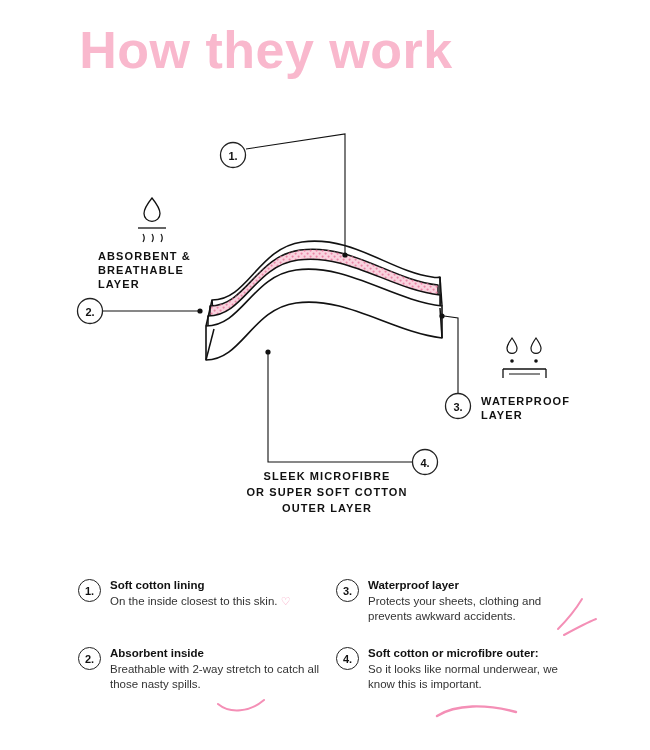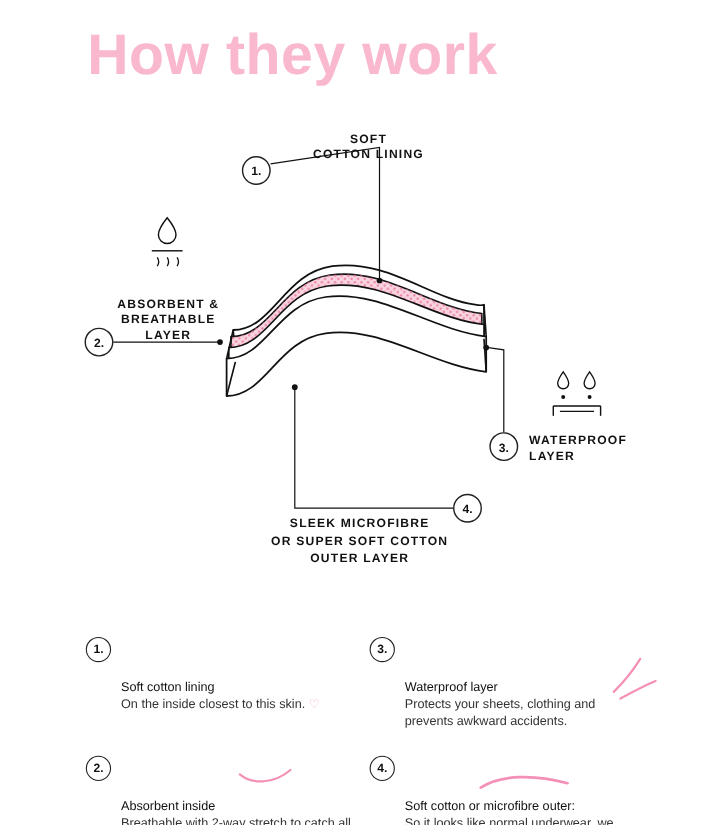--- a/index.html
+++ b/index.html
@@ -49,24 +49,24 @@
     color: #111;
     text-transform: uppercase;
   }
   .callout-1 {
     top: 120px;
     left: 255px;
     text-align: center;
     width: 160px;
   }
   .callout-2 {
-    top: 270px;
+    top: 249px;
     left: 98px;
     width: 110px;
-    text-align: center;
+    text-align: left;
   }
   .callout-3 {
     top: 394px;
     left: 481px;
     width: 120px;
     text-align: left;
   }
   .callout-4 {
     top: 468px;
     left: 232px;
@@ -103,25 +103,24 @@
     margin-right: 9px;
     margin-top: 1px;
     color: #111;
   }
   .legend-text {
     font-size: 11.5px;
     line-height: 15px;
     color: #222;
   }
   .legend-title {
-    font-weight: normal;
+    font-weight: bold;
     display: block;
     margin-bottom: 1px;
     color: #111;
-    margin-top: 40px;
   }
   .legend-desc {
     display: block;
     color: #333;
   }
   .heart {
     color: #f7a8c4;
     font-size: 11px;
   }
   
@@ -201,24 +200,20 @@
       <line x1="546" y1="369" x2="546" y2="378" stroke="#111" stroke-width="1.3"></line>
       <line x1="509" y1="374" x2="540" y2="374" stroke="#111" stroke-width="1"></line>
     </g>
 
     <circle cx="425" cy="462" r="12.5" fill="#fff" stroke="#222" stroke-width="1.3"></circle>
     <text x="425" y="466.5" font-family="Liberation Sans, sans-serif" font-size="11" font-weight="bold" text-anchor="middle" fill="#111">4.</text>
     <polyline points="412,462 268,462 268,354" fill="none" stroke="#111" stroke-width="1.1"></polyline>
     <circle cx="268" cy="352" r="2.6" fill="#111"></circle>
   </svg>
 
-  <div class="callout callout-1">
-    <div>SOFT</div>
-    <div>COTTON LINING</div>
-  </div>
 
   <div class="callout callout-2">
     <div>ABSORBENT &amp;</div>
     <div>BREATHABLE</div>
     <div>LAYER</div>
   </div>
 
   <div class="callout callout-3">
     <div>WATERPROOF</div>
     <div>LAYER</div>

